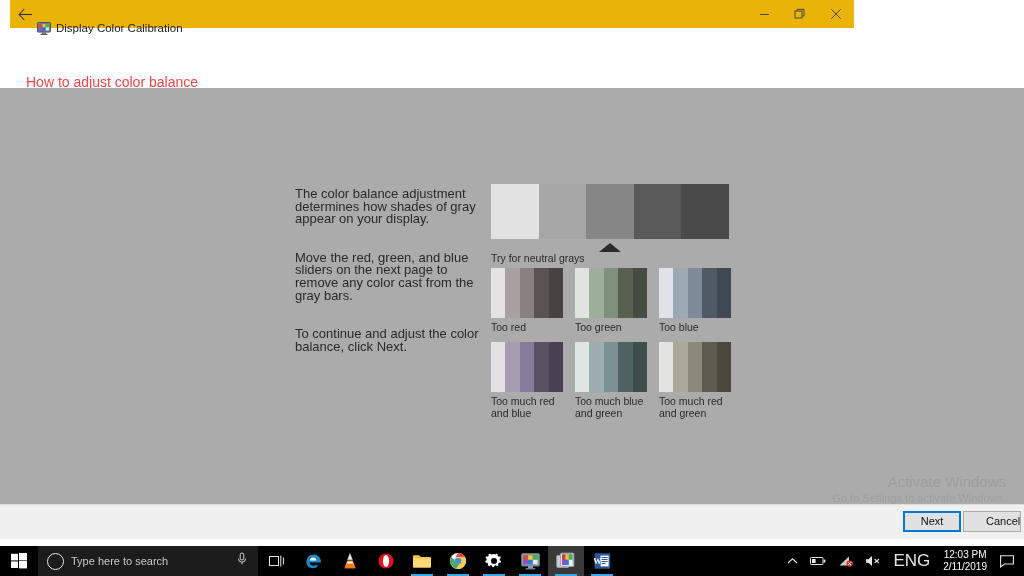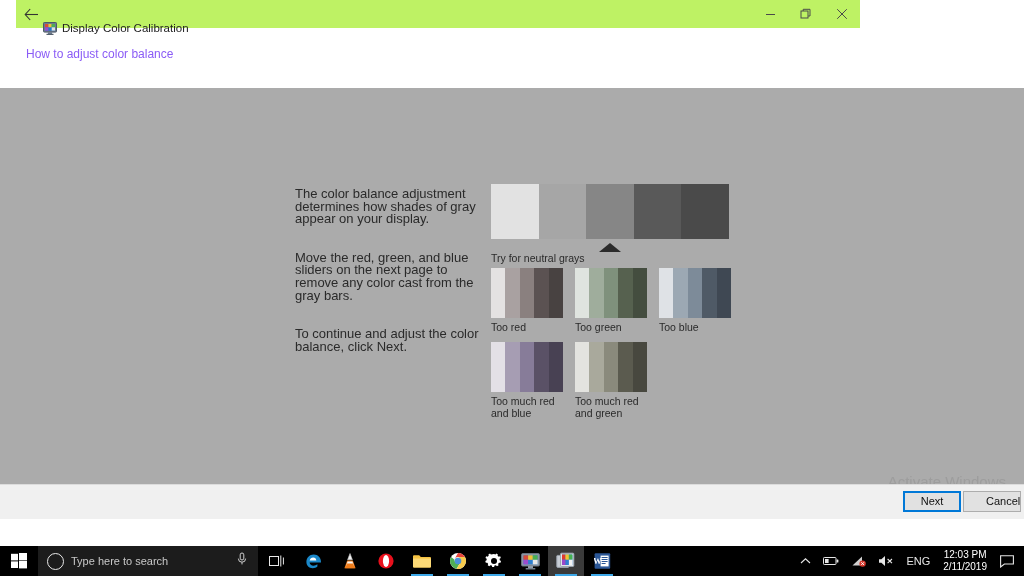--- a/index.html
+++ b/index.html
@@ -11,23 +11,23 @@
     -webkit-font-smoothing: antialiased;
   }
   #app {
     position: relative;
     width: 1024px; height: 576px;
     background: #ffffff;
   }
 
   
   .titlebar {
-    position: absolute; left: 16px; top: 0;
+    position: absolute; left: 10px; top: 0;
     width: 844px; height: 28px;
-    background: #bef264;
+    background: #eab308;
   }
   .back-arrow {
     position: absolute; left: 4px; top: 4px;
     width: 22px; height: 20px;
     display: flex; align-items: center; justify-content: center;
     color: #333;
   }
   .app-icon {
     position: absolute; left: 27px; top: 21px;
     width: 14px; height: 13px;
@@ -43,22 +43,22 @@
     height: 28px; display: flex;
   }
   .wc-btn {
     width: 36px; height: 28px;
     display: flex; align-items: center; justify-content: center;
     color: #4a4a4a;
   }
 
   
   .header-link {
-    position: absolute; left: 26px; top: 46px;
-    font-size: 12px; color: #8b5cf6;
+    position: absolute; left: 26px; top: 74px;
+    font-size: 14px; color: #ef4444;
     line-height: 17px;
     white-space: nowrap;
   }
 
   
   .content {
     position: absolute; left: 0; top: 88px;
     width: 1024px; height: 424px;
     background: #ababab;
     overflow: hidden;
@@ -128,21 +128,21 @@
     position: absolute; right: 18px; bottom: 6px;
     text-align: right;
     color: #9d9d9d;
     user-select: none;
   }
   .wm-title { font-size: 15px; line-height: 18px; }
   .wm-sub { font-size: 11px; line-height: 15px; }
 
   
   .footer {
-    position: absolute; left: 0; top: 484px;
+    position: absolute; left: 0; top: 504px;
     width: 1024px; height: 34px;
     background: #f0f0f0;
     border-top: 1px solid #dcdcdc;
   }
   .btn {
     position: absolute; top: 6px;
     height: 21px; width: 58px;
     font-family: "Liberation Sans", sans-serif;
     font-size: 11px;
     color: #111;
@@ -211,21 +211,21 @@
   }
   .tray {
     margin-left: auto;
     display: flex; align-items: center; height: 30px;
     padding-right: 4px;
   }
   .tray-item {
     display: flex; align-items: center; justify-content: center;
     height: 30px;
     color: #e6e6e6;
-    font-size: 11px;
+    font-size: 17px;
     padding: 0 6px;
   }
   .clock {
     display: flex; flex-direction: column;
     justify-content: center; align-items: center;
     height: 30px; padding: 0 7px;
     color: #ffffff; font-size: 10px; line-height: 12px;
   }
   .clock span { white-space: nowrap; }
 </style>
@@ -337,20 +337,30 @@
               <div class="sw" style="background: rgb(227, 224, 230);"></div>
               <div class="sw" style="background: rgb(166, 157, 179);"></div>
               <div class="sw" style="background: rgb(135, 124, 153);"></div>
               <div class="sw" style="background: rgb(90, 81, 102);"></div>
               <div class="sw" style="background: rgb(72, 65, 83);"></div>
             </div>
             <div class="sample-label">Too much red and blue</div>
           </div>
           <div class="sample-group">
             <div class="sample-bars">
+              <div class="sw" style="background: rgb(223, 228, 228);"></div>
+              <div class="sw" style="background: rgb(156, 173, 175);"></div>
+              <div class="sw" style="background: rgb(124, 145, 147);"></div>
+              <div class="sw" style="background: rgb(79, 97, 99);"></div>
+              <div class="sw" style="background: rgb(63, 77, 79);"></div>
+            </div>
+            <div class="sample-label">Too much blue and green</div>
+          </div>
+          <div class="sample-group">
+            <div class="sample-bars">
               <div class="sw" style="background: rgb(227, 227, 223);"></div>
               <div class="sw" style="background: rgb(169, 169, 156);"></div>
               <div class="sw" style="background: rgb(138, 138, 124);"></div>
               <div class="sw" style="background: rgb(91, 91, 79);"></div>
               <div class="sw" style="background: rgb(72, 72, 63);"></div>
             </div>
             <div class="sample-label">Too much red and green</div>
           </div>
         </div>
     </div>

